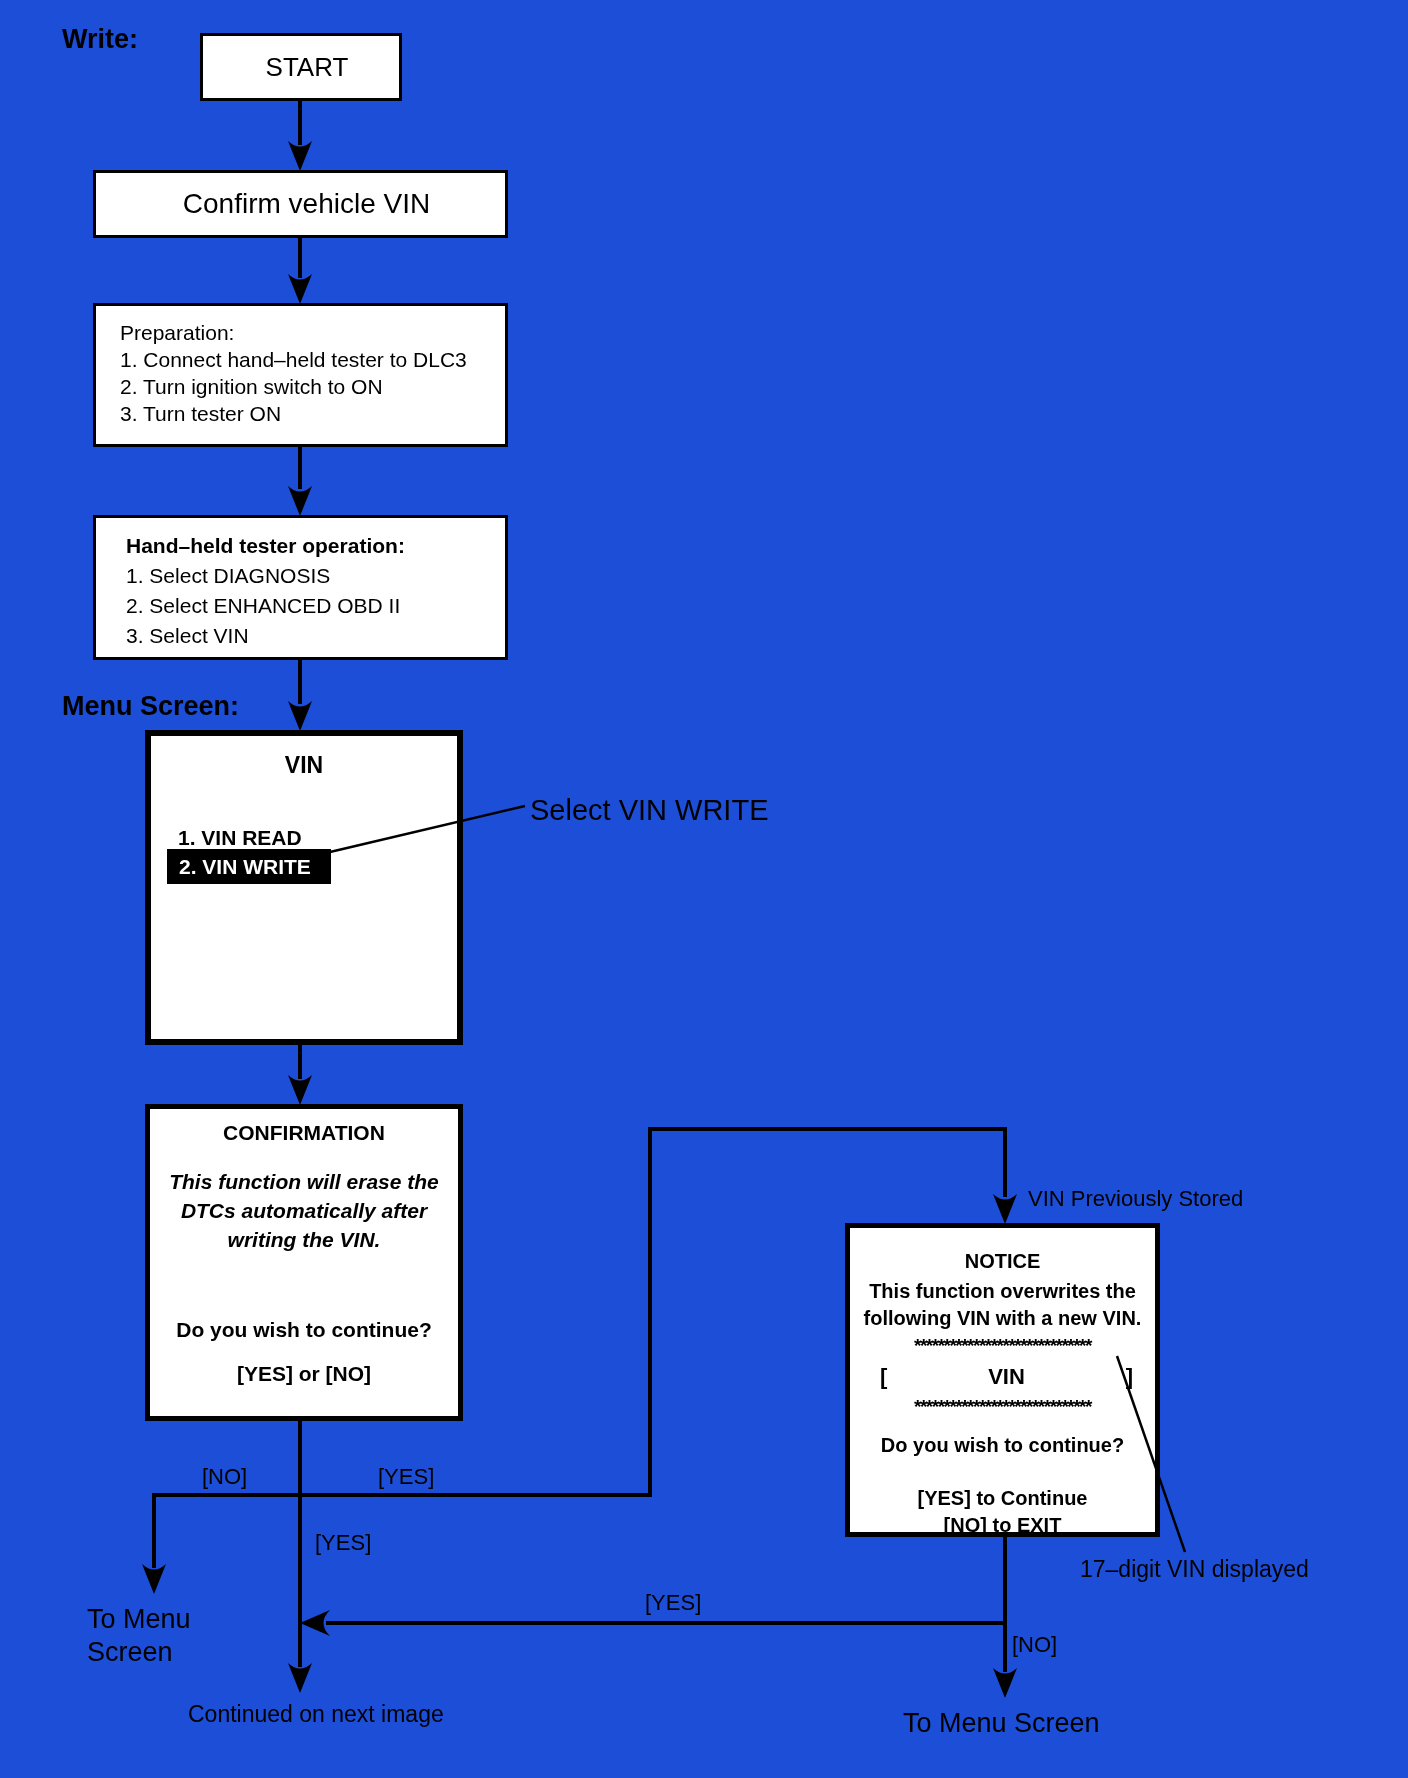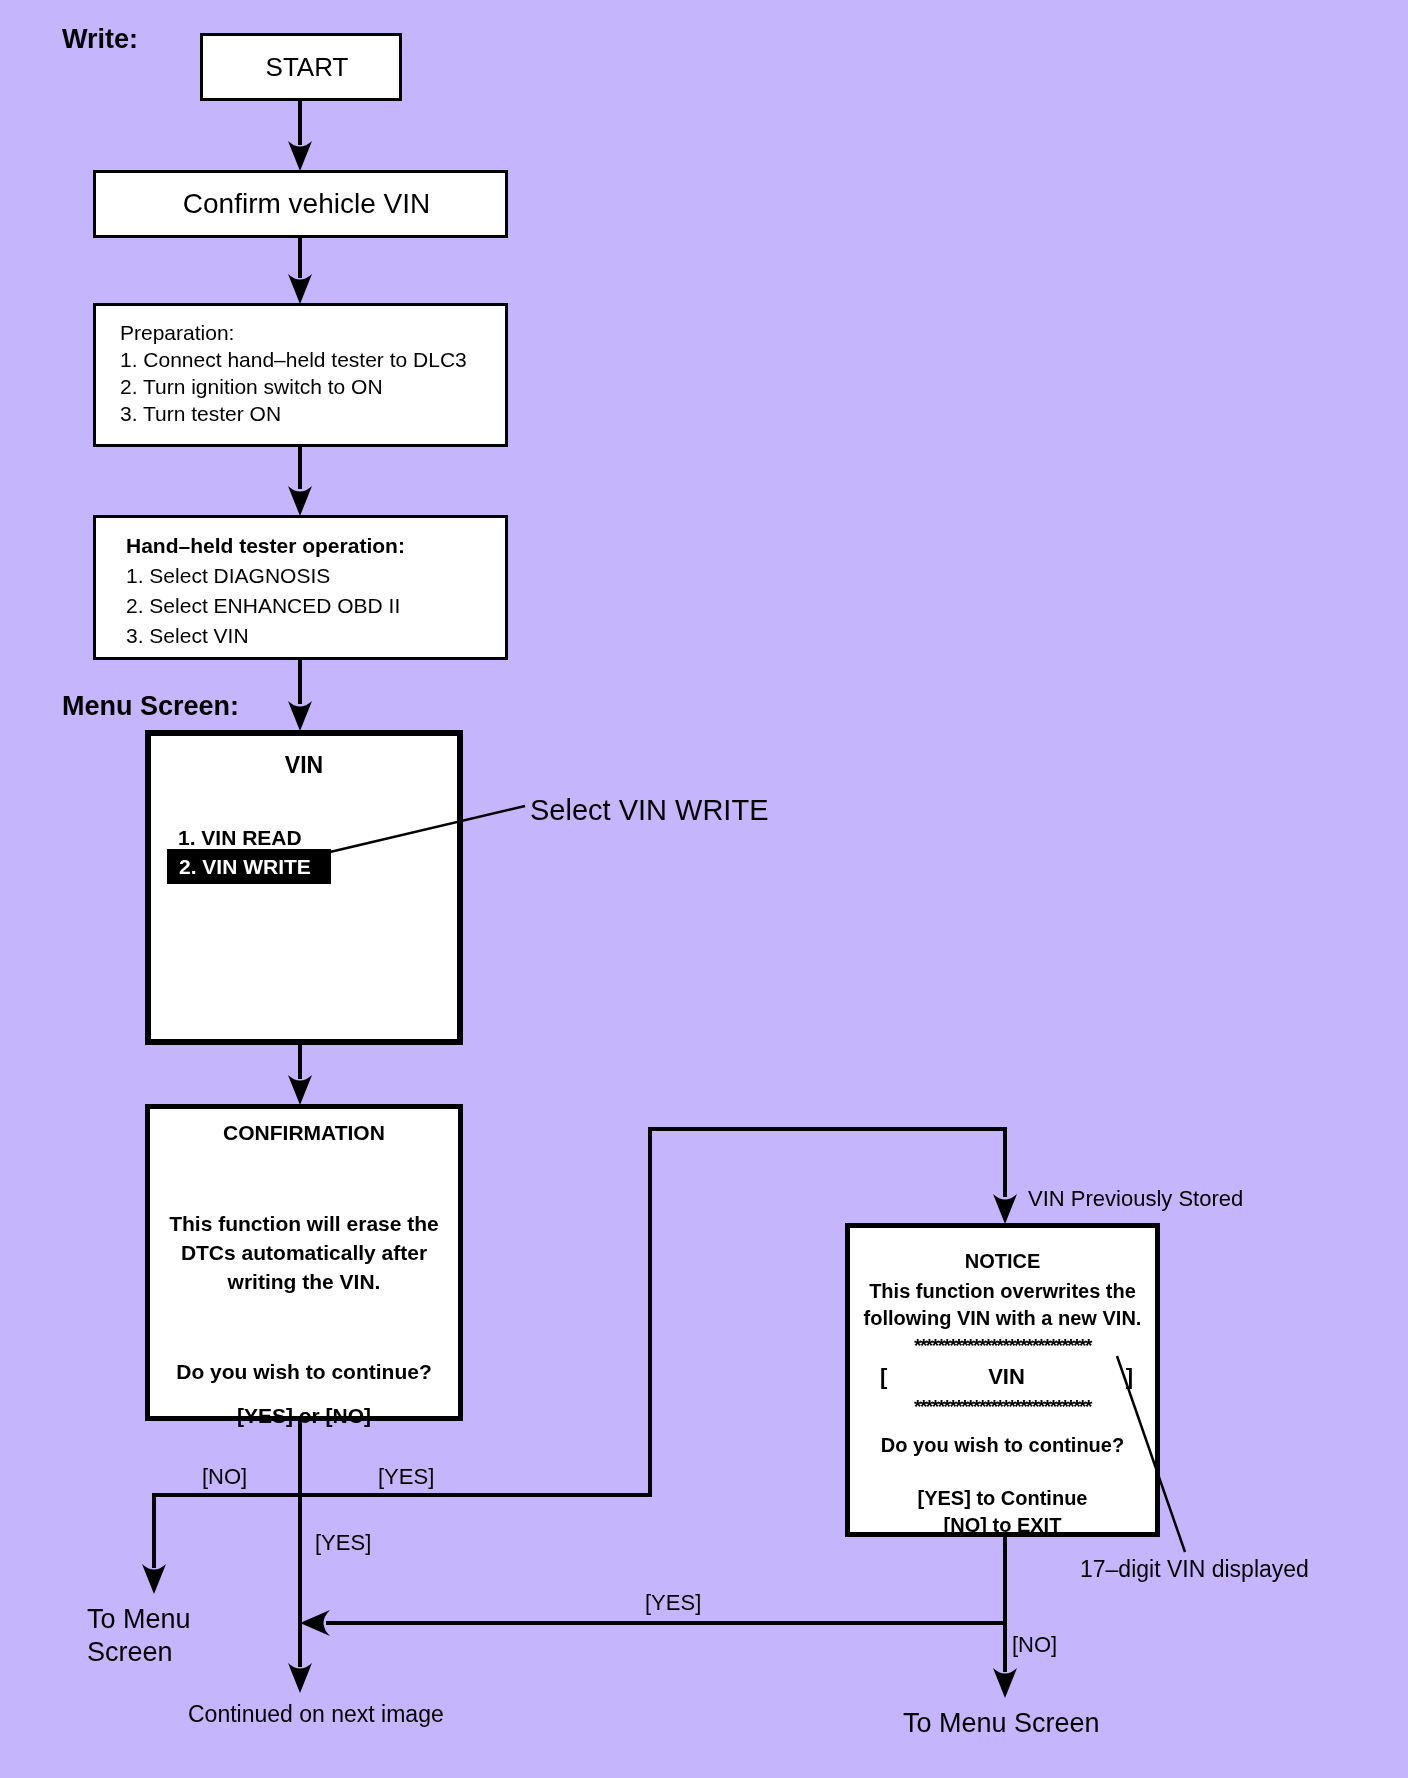--- a/index.html
+++ b/index.html
@@ -1,16 +1,16 @@
 <!DOCTYPE html>
 <html><head>
 <meta charset="utf-8">
 <style>
   html,body{margin:0;padding:0;background:#fff;}
-  .canvas{position:relative;width:1408px;height:1778px;background:#c4b5fd;
+  .canvas{position:relative;width:1408px;height:1778px;background:#1d4ed8;
           font-family:"Liberation Sans",sans-serif;color:#000;overflow:hidden;}
   .box{position:absolute;box-sizing:border-box;border:3px solid #000;background:#fff;}
   .box.thick{border-width:5px;}
   .box.thick6{border-width:6px;}
   .center{display:flex;align-items:center;justify-content:center;padding-left:12px;}
   .v,.h{position:absolute;background:#000;}
   .v{width:4px;}
   .h{height:4px;}
   .ah{position:absolute;line-height:0;}
   .ah svg{display:block;}
@@ -53,21 +53,21 @@
   </div>
 
   <div class="box thick6" style="left:145px;top:730px;width:318px;height:315px;">
     <div class="bold" style="text-align:center;margin-top:16px;font-size:23px;">VIN</div>
     <div class="bold" style="position:absolute;left:27px;top:90px;font-size:21px;">1. VIN READ</div>
     <div class="inverse bold" style="position:absolute;left:16px;top:113px;width:164px;height:35px;line-height:35px;padding-left:12px;font-size:21px;box-sizing:border-box;">2. VIN WRITE</div>
   </div>
 
   <div class="box thick bold" style="left:145px;top:1104px;width:318px;height:317px;font-size:21px;text-align:center;">
     <div style="margin-top:12px;">CONFIRMATION</div>
-    <div style="margin-top:64px;line-height:29px;">
+    <div style="margin-top:22px;line-height:29px;font-style:italic;">
       <div>This function will erase the</div>
       <div>DTCs automatically after</div>
       <div>writing the VIN.</div>
     </div>
     <div style="margin-top:64px;">Do you wish to continue?</div>
     <div style="margin-top:20px;">[YES] or [NO]</div>
   </div>
 
   <div class="box thick bold" style="left:845px;top:1223px;width:315px;height:314px;font-size:20px;text-align:center;">
     <div style="margin-top:22px;">NOTICE</div>

